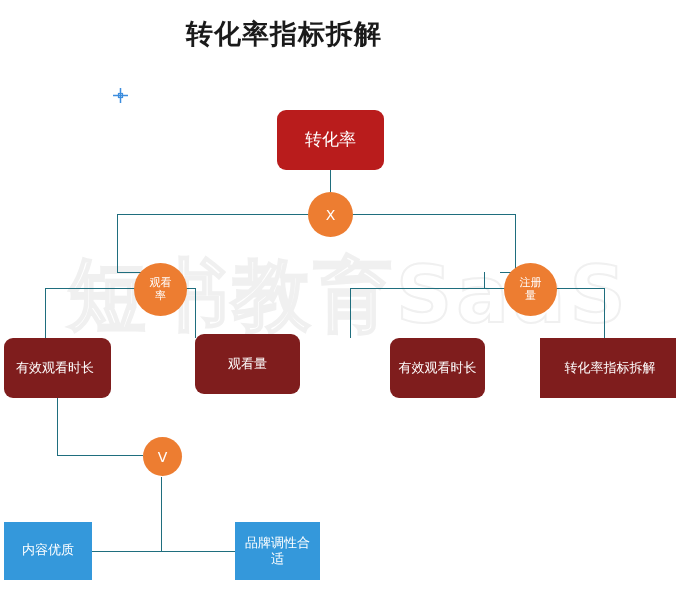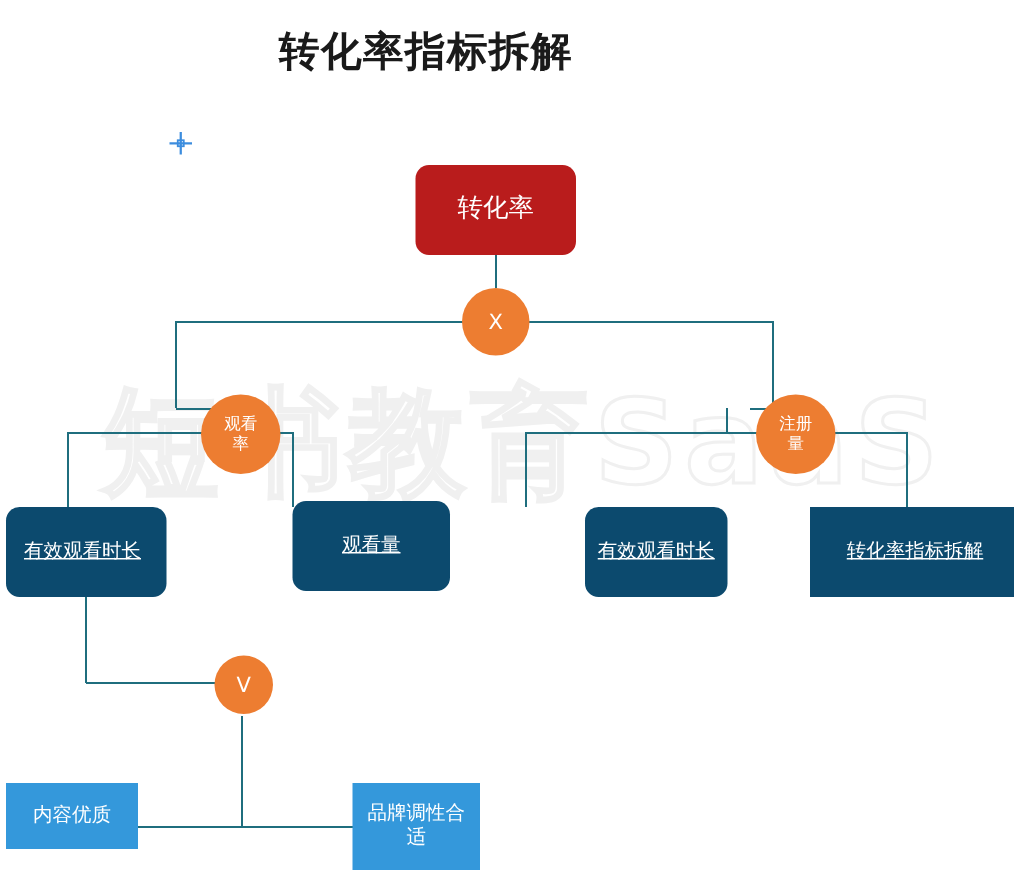--- a/index.html
+++ b/index.html
@@ -48,21 +48,21 @@
   }
   .node.center{justify-content:center;text-align:center;}
   .node.leftalign{justify-content:flex-start;text-align:left;padding-left:12px;}
 
   .orange-rect{
     background:#b91c1c;border-radius:9px;
     justify-content:center;text-align:center;
     font-size:17px;
   }
   .teal-rect{
-    background:#0c4a6e;border-radius:9px;text-decoration:underline;
+    background:#7f1d1d;border-radius:9px;
   }
   .teal-rect.clipped{border-radius:0;}
   .blue-rect{
     background:#3498DB;border-radius:0;
     justify-content:center;text-align:center;
   }
 
   .circle{
     position:absolute;border-radius:50%;
     background:#ED7D31;color:#ffffff;
@@ -146,21 +146,21 @@
   </div>
 
   <div class="node teal-rect clipped center" style="left:540px;top:338px;width:140px;height:60px;">
     <span>转化率指标拆解</span>
   </div>
 
   <div class="circle op" style="left:143px;top:437px;width:39px;height:39px;">
     <span>V</span>
   </div>
 
-  <div class="node blue-rect" style="left:4px;top:522px;width:88px;height:44px;font-family:Liberation Mono, monospace;">
+  <div class="node blue-rect" style="left:4px;top:522px;width:88px;height:58px;font-family:Liberation Mono, monospace;">
     <span>内容优质</span>
   </div>
 
   <div class="node blue-rect" style="left:235px;top:522px;width:85px;height:58px;text-align:center;">
     <span style="display:block;width:68px;">品牌调性合适</span>
   </div>
 
   <svg class="cursor-mark" viewBox="0 0 17 17" xmlns="http://www.w3.org/2000/svg">
     <g stroke="#3C8DDE" stroke-width="1.5" fill="none">
       <line x1="8.5" y1="1" x2="8.5" y2="16"></line>

